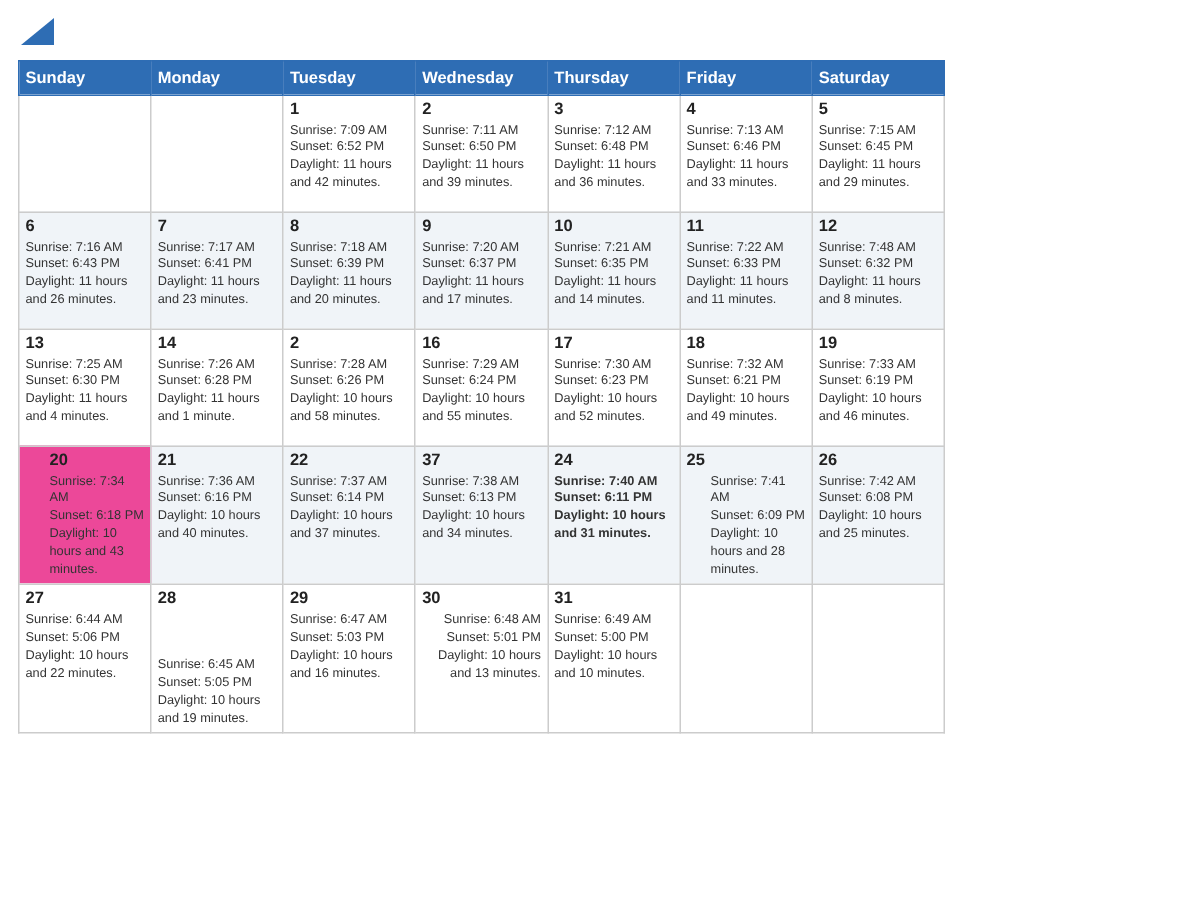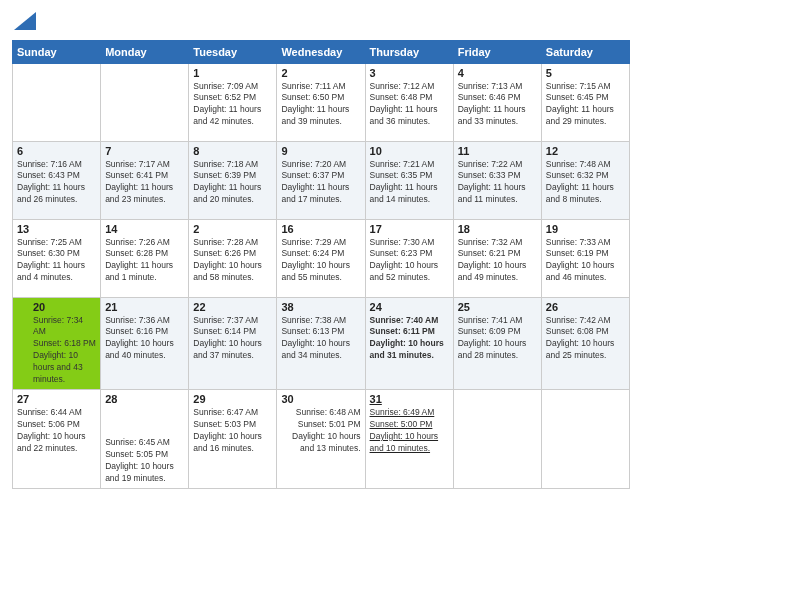--- a/index.html
+++ b/index.html
@@ -235,53 +235,53 @@
 Daylight: 10 hours and 49 minutes.</div>
           </td>
           <td style="background-color: rgb(255, 255, 255);">
             <span class="day-num">19</span>
             <div class="cell-info" style="white-space: pre-line;">Sunrise: 7:33 AM
 Sunset: 6:19 PM
 Daylight: 10 hours and 46 minutes.</div>
           </td>
         </tr>
         <tr>
-          <td style="background-color: #84cc16; padding-left: 20px;">
+          <td style="background-color: #ec4899; padding-left: 20px;">
             <span class="day-num">20</span>
             <div class="cell-info" style="white-space: pre-line;">Sunrise: 7:34 AM
 Sunset: 6:18 PM
 Daylight: 10 hours and 43 minutes.</div>
           </td>
           <td style="background-color: rgb(240, 244, 248);">
             <span class="day-num">21</span>
             <div class="cell-info" style="white-space: pre-line;">Sunrise: 7:36 AM
 Sunset: 6:16 PM
 Daylight: 10 hours and 40 minutes.</div>
           </td>
           <td style="background-color: rgb(240, 244, 248);">
             <span class="day-num">22</span>
             <div class="cell-info" style="white-space: pre-line;">Sunrise: 7:37 AM
 Sunset: 6:14 PM
 Daylight: 10 hours and 37 minutes.</div>
           </td>
           <td style="background-color: rgb(240, 244, 248);">
-            <span class="day-num">38</span>
+            <span class="day-num">37</span>
             <div class="cell-info" style="white-space: pre-line;">Sunrise: 7:38 AM
 Sunset: 6:13 PM
 Daylight: 10 hours and 34 minutes.</div>
           </td>
           <td style="background-color: rgb(240, 244, 248);">
             <span class="day-num">24</span>
             <div class="cell-info" style="white-space: pre-line; font-weight: bold;">Sunrise: 7:40 AM
 Sunset: 6:11 PM
 Daylight: 10 hours and 31 minutes.</div>
           </td>
           <td style="background-color: rgb(240, 244, 248);">
             <span class="day-num">25</span>
-            <div class="cell-info" style="white-space: pre-line;">Sunrise: 7:41 AM
+            <div class="cell-info" style="white-space: pre-line; margin-left: 16px;">Sunrise: 7:41 AM
 Sunset: 6:09 PM
 Daylight: 10 hours and 28 minutes.</div>
           </td>
           <td style="background-color: rgb(240, 244, 248);">
             <span class="day-num">26</span>
             <div class="cell-info" style="white-space: pre-line;">Sunrise: 7:42 AM
 Sunset: 6:08 PM
 Daylight: 10 hours and 25 minutes.</div>
           </td>
         </tr>
@@ -303,21 +303,21 @@
             <div class="cell-info" style="white-space: pre-line;">Sunrise: 6:47 AM
 Sunset: 5:03 PM
 Daylight: 10 hours and 16 minutes.</div>
           </td>
           <td style="background-color: rgb(255, 255, 255); margin-top: 28px;">
             <span class="day-num">30</span>
             <div class="cell-info" style="white-space: pre-line; text-align: right;">Sunrise: 6:48 AM
 Sunset: 5:01 PM
 Daylight: 10 hours and 13 minutes.</div>
           </td>
-          <td style="background-color: rgb(255, 255, 255); text-decoration: underline;">
+          <td style="background-color: rgb(255, 255, 255);">
             <span class="day-num">31</span>
             <div class="cell-info" style="white-space: pre-line;">Sunrise: 6:49 AM
 Sunset: 5:00 PM
 Daylight: 10 hours and 10 minutes.</div>
           </td>
           <td class="empty" style="background-color: rgb(255, 255, 255);"></td>
           <td class="empty" style="background-color: rgb(255, 255, 255);"></td>
         </tr>
       </tbody>
   </table>

